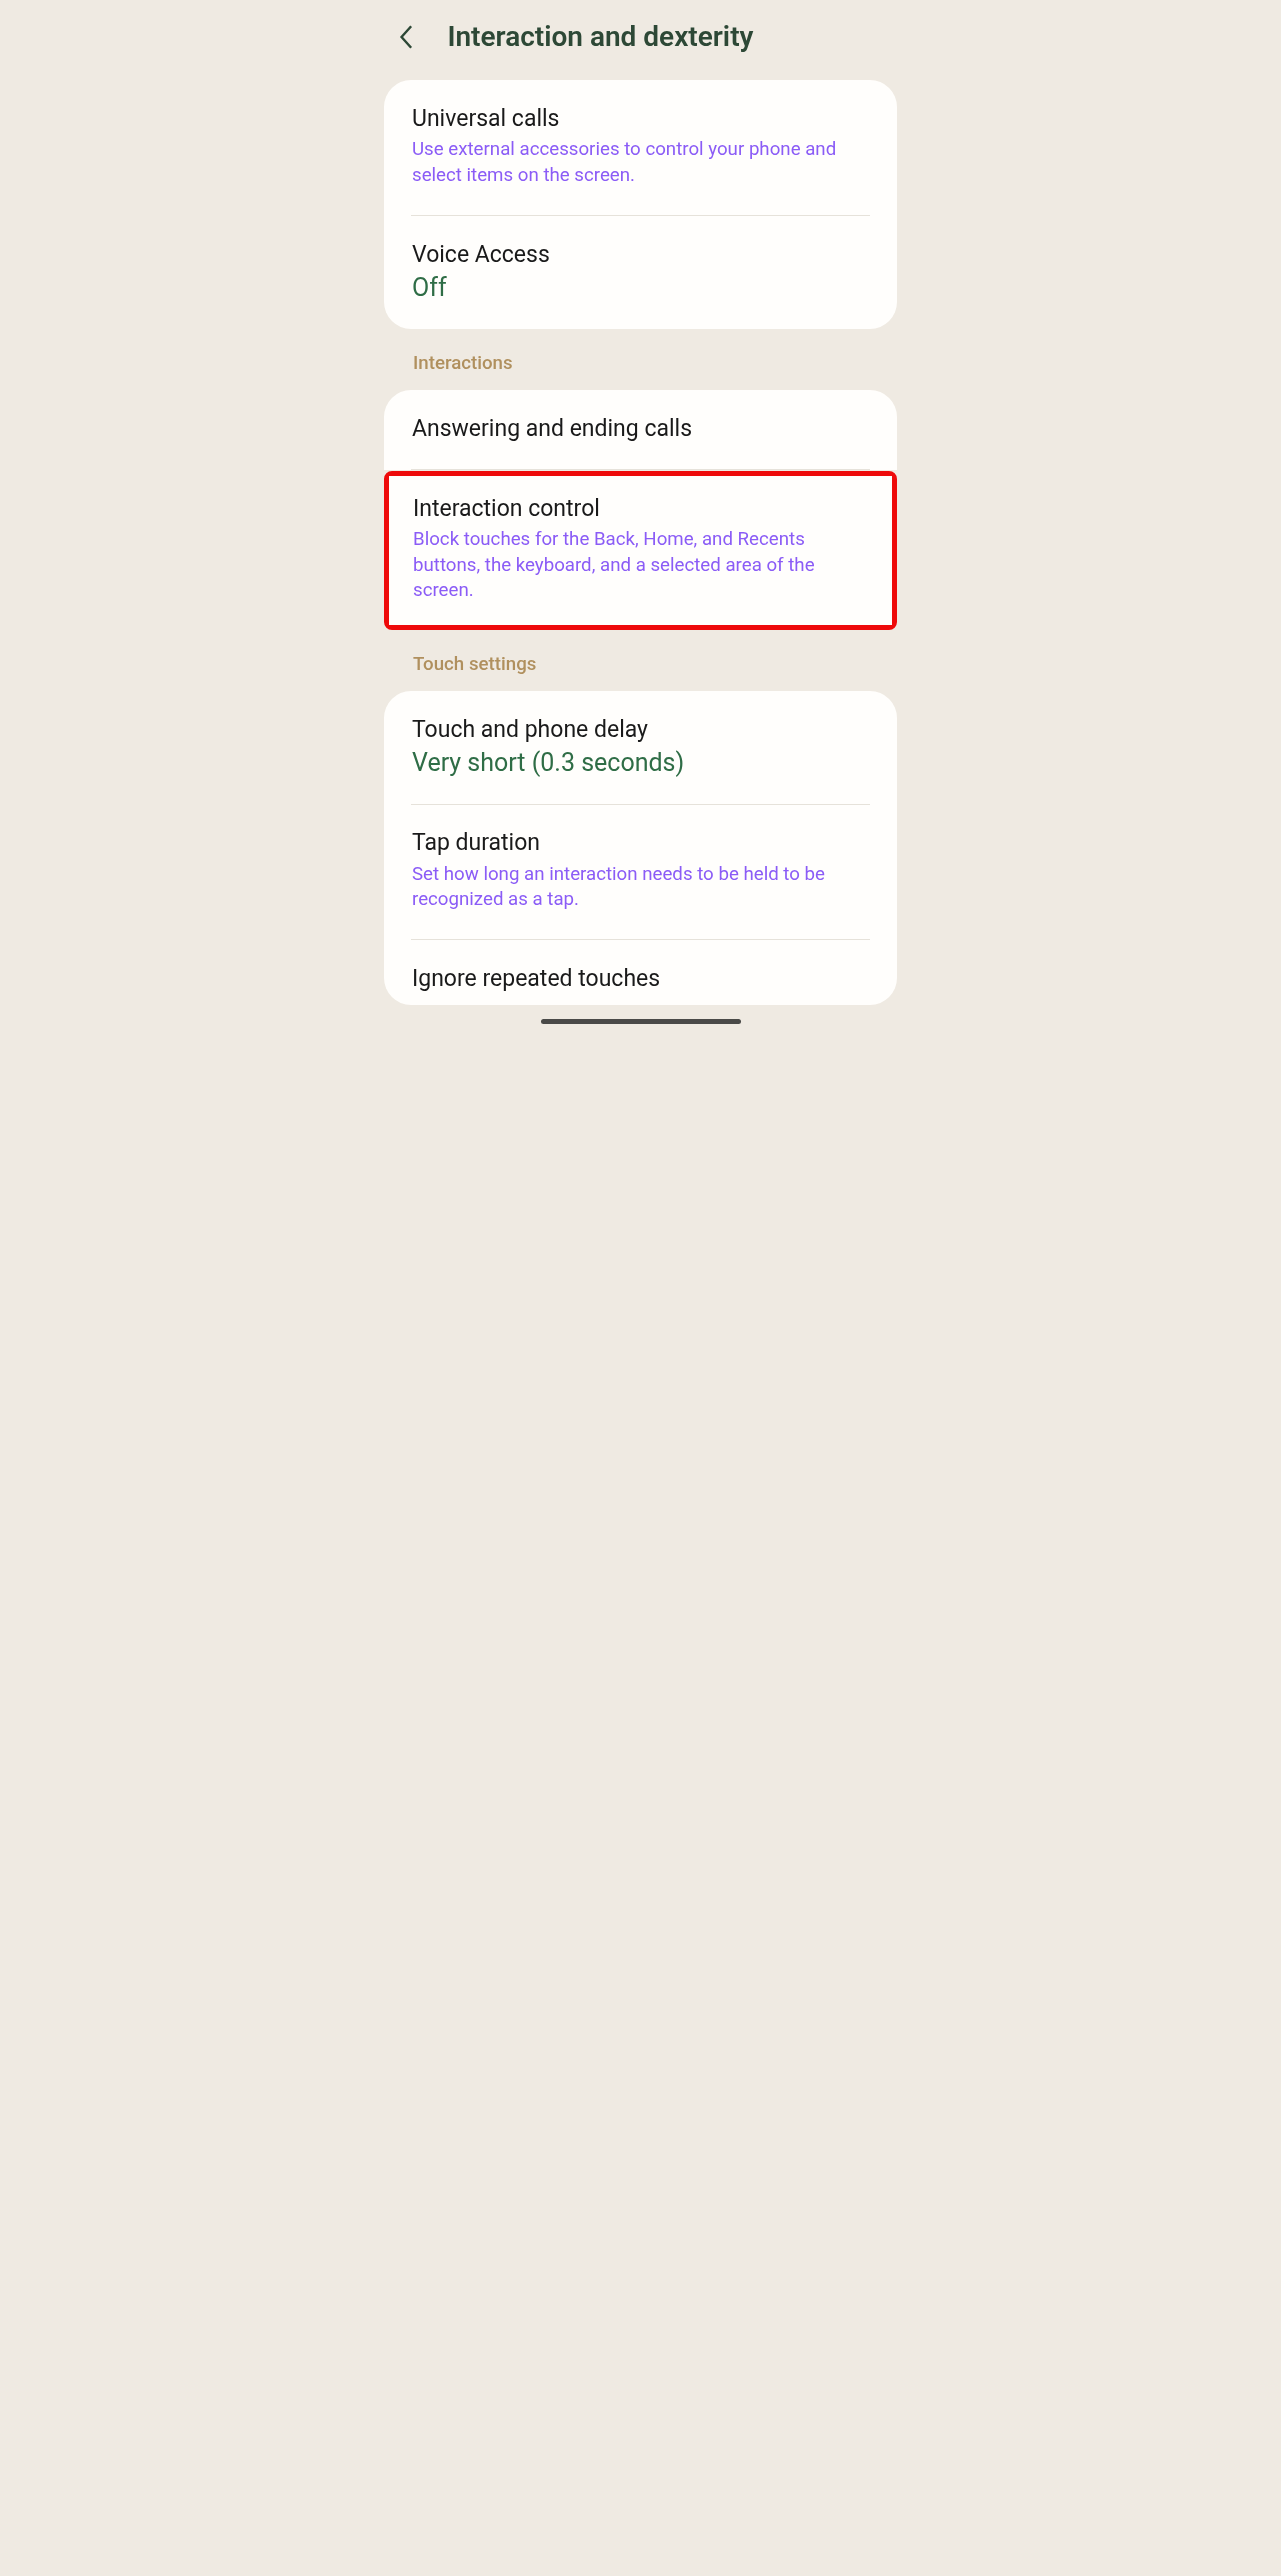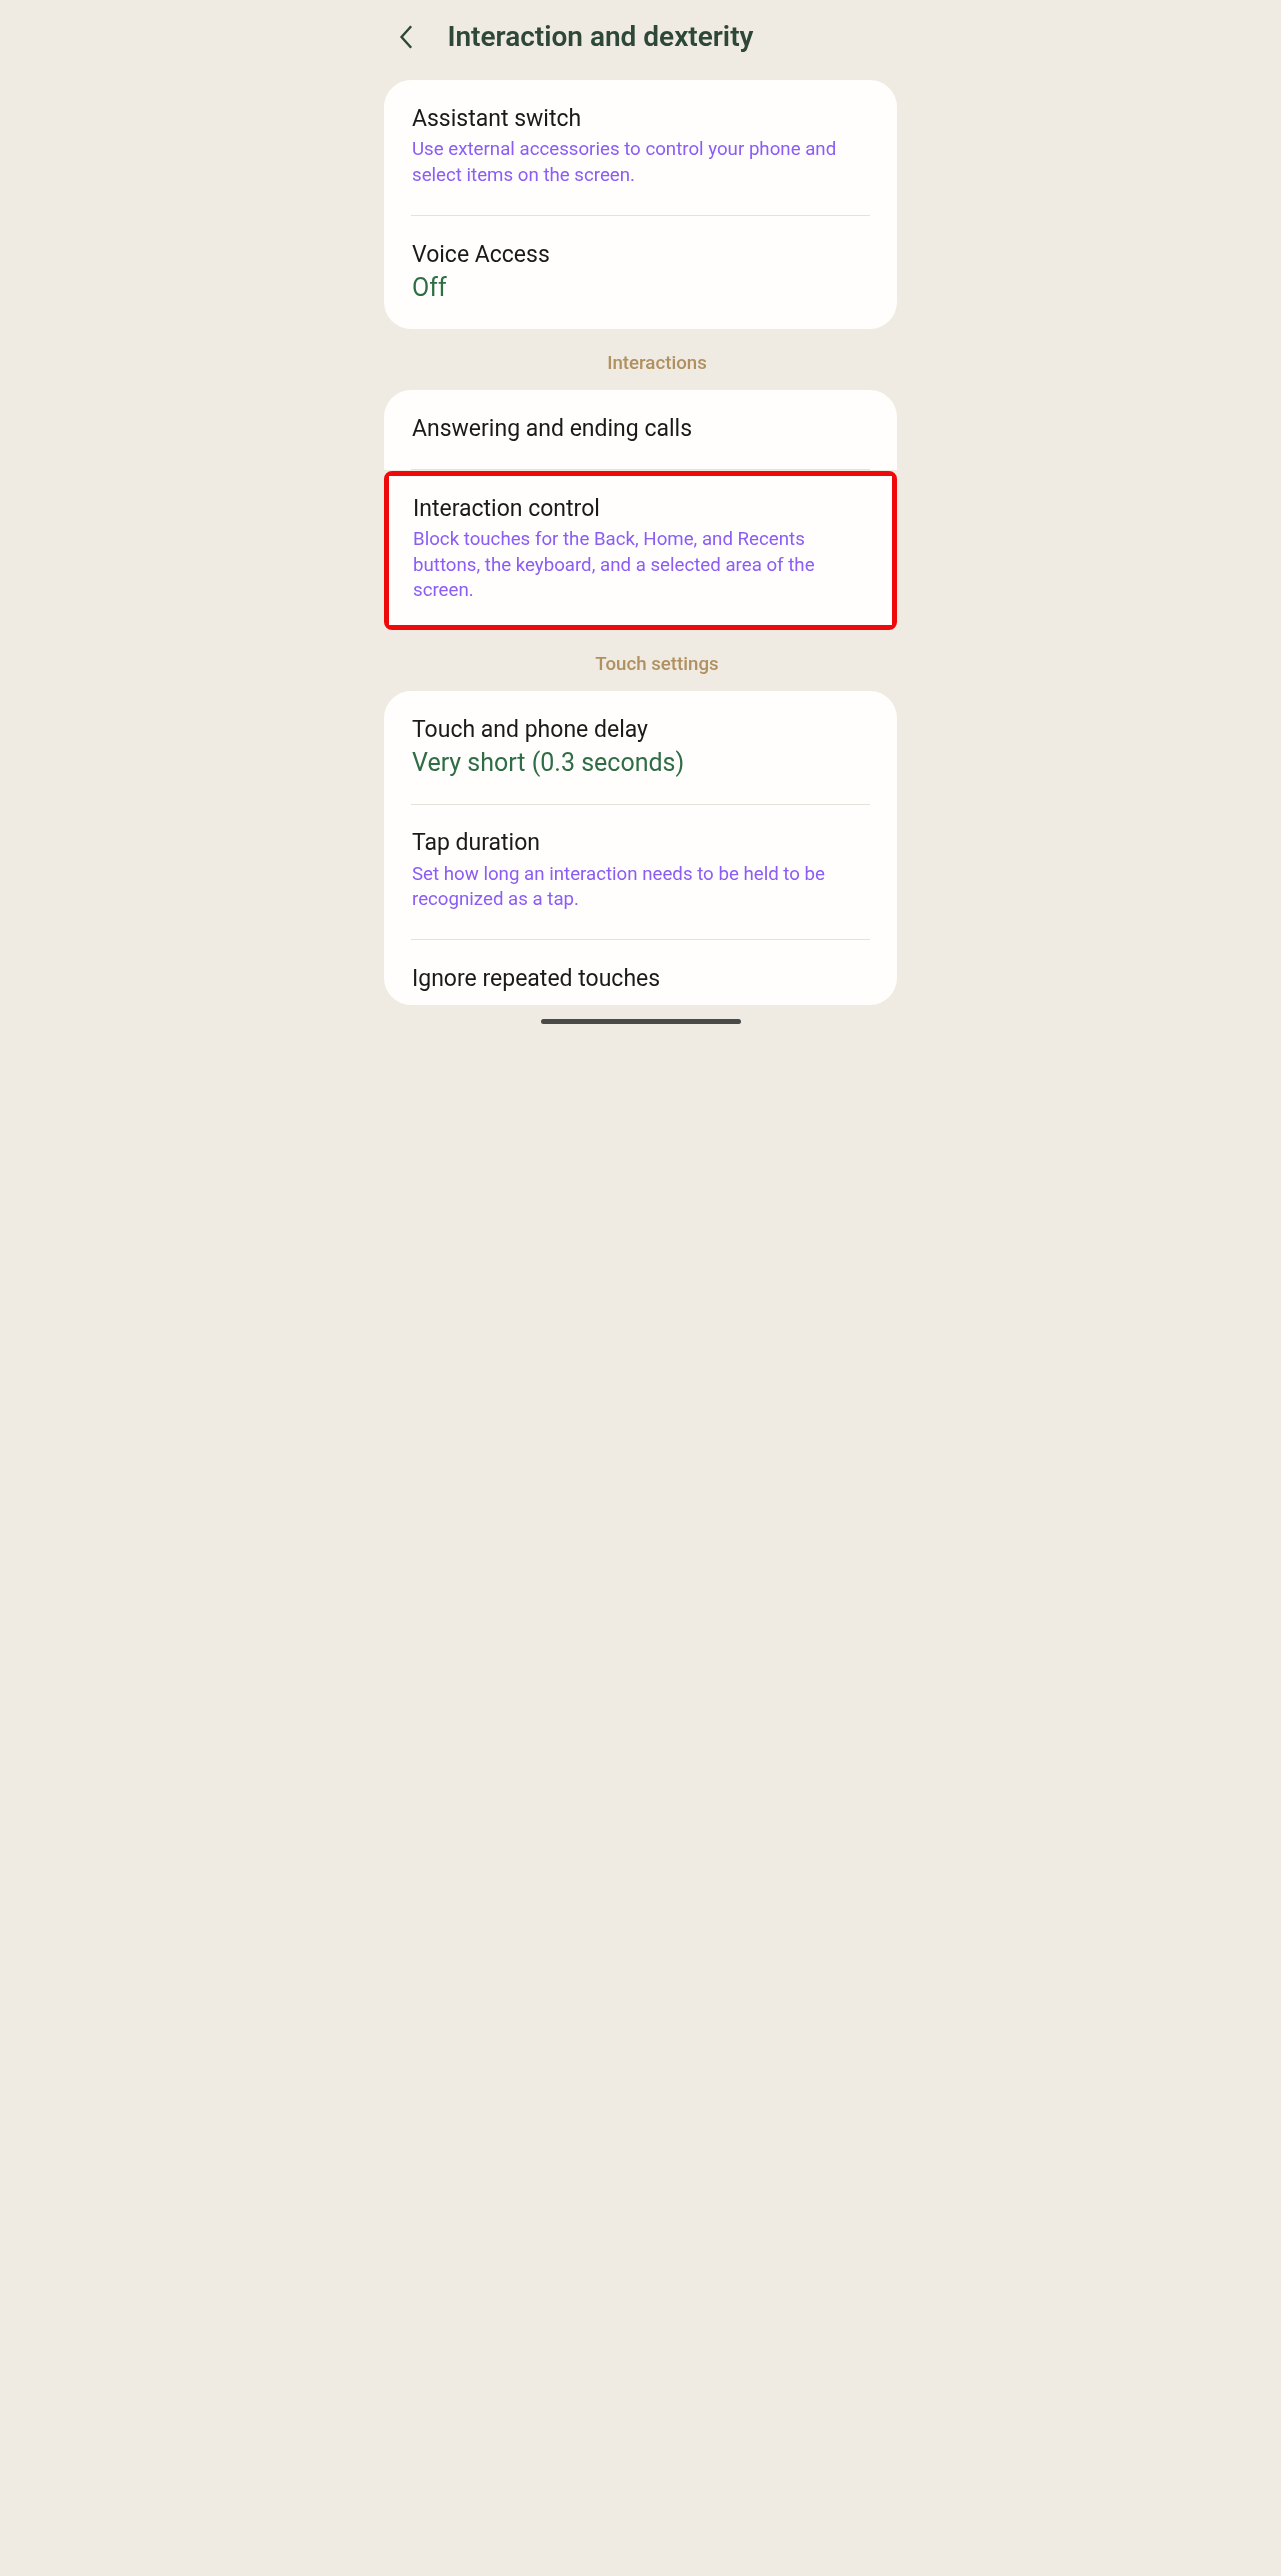--- a/index.html
+++ b/index.html
@@ -61,21 +61,20 @@
   .row-status {
     font-size: 25px;
     color: #2f6d46;
     margin-top: 4px;
   }
   .section-label {
     font-size: 18.7px;
     color: #b0905e;
     padding: 23px 0 16px 33px;
     font-weight: 500;
-    text-align: center;
   }
   .toggle-wrap {
     position: absolute;
     right: 27px;
     top: 50%;
     transform: translateY(-50%);
     display: flex;
     align-items: center;
     gap: 13.4px;
   }
@@ -123,21 +122,21 @@
   <div class="back-icon">
     <svg viewBox="0 0 24 40" width="14.7" height="24">
       <polyline points="20,2 4,20 20,38"></polyline>
     </svg>
   </div>
   <div class="header-title">Interaction and dexterity</div>
 </div>
 
 <div class="card">
   <div class="row">
-    <div class="row-title">Assistant switch</div>
+    <div class="row-title">Universal calls</div>
     <div class="row-desc">Use external accessories to control your phone and select items on the screen.</div>
   </div>
   <div class="divider"></div>
   <div class="divider"></div>
   <div class="row">
     <div class="row-title">Voice Access</div>
     <div class="row-status">Off</div>
   </div>
 </div>
 

